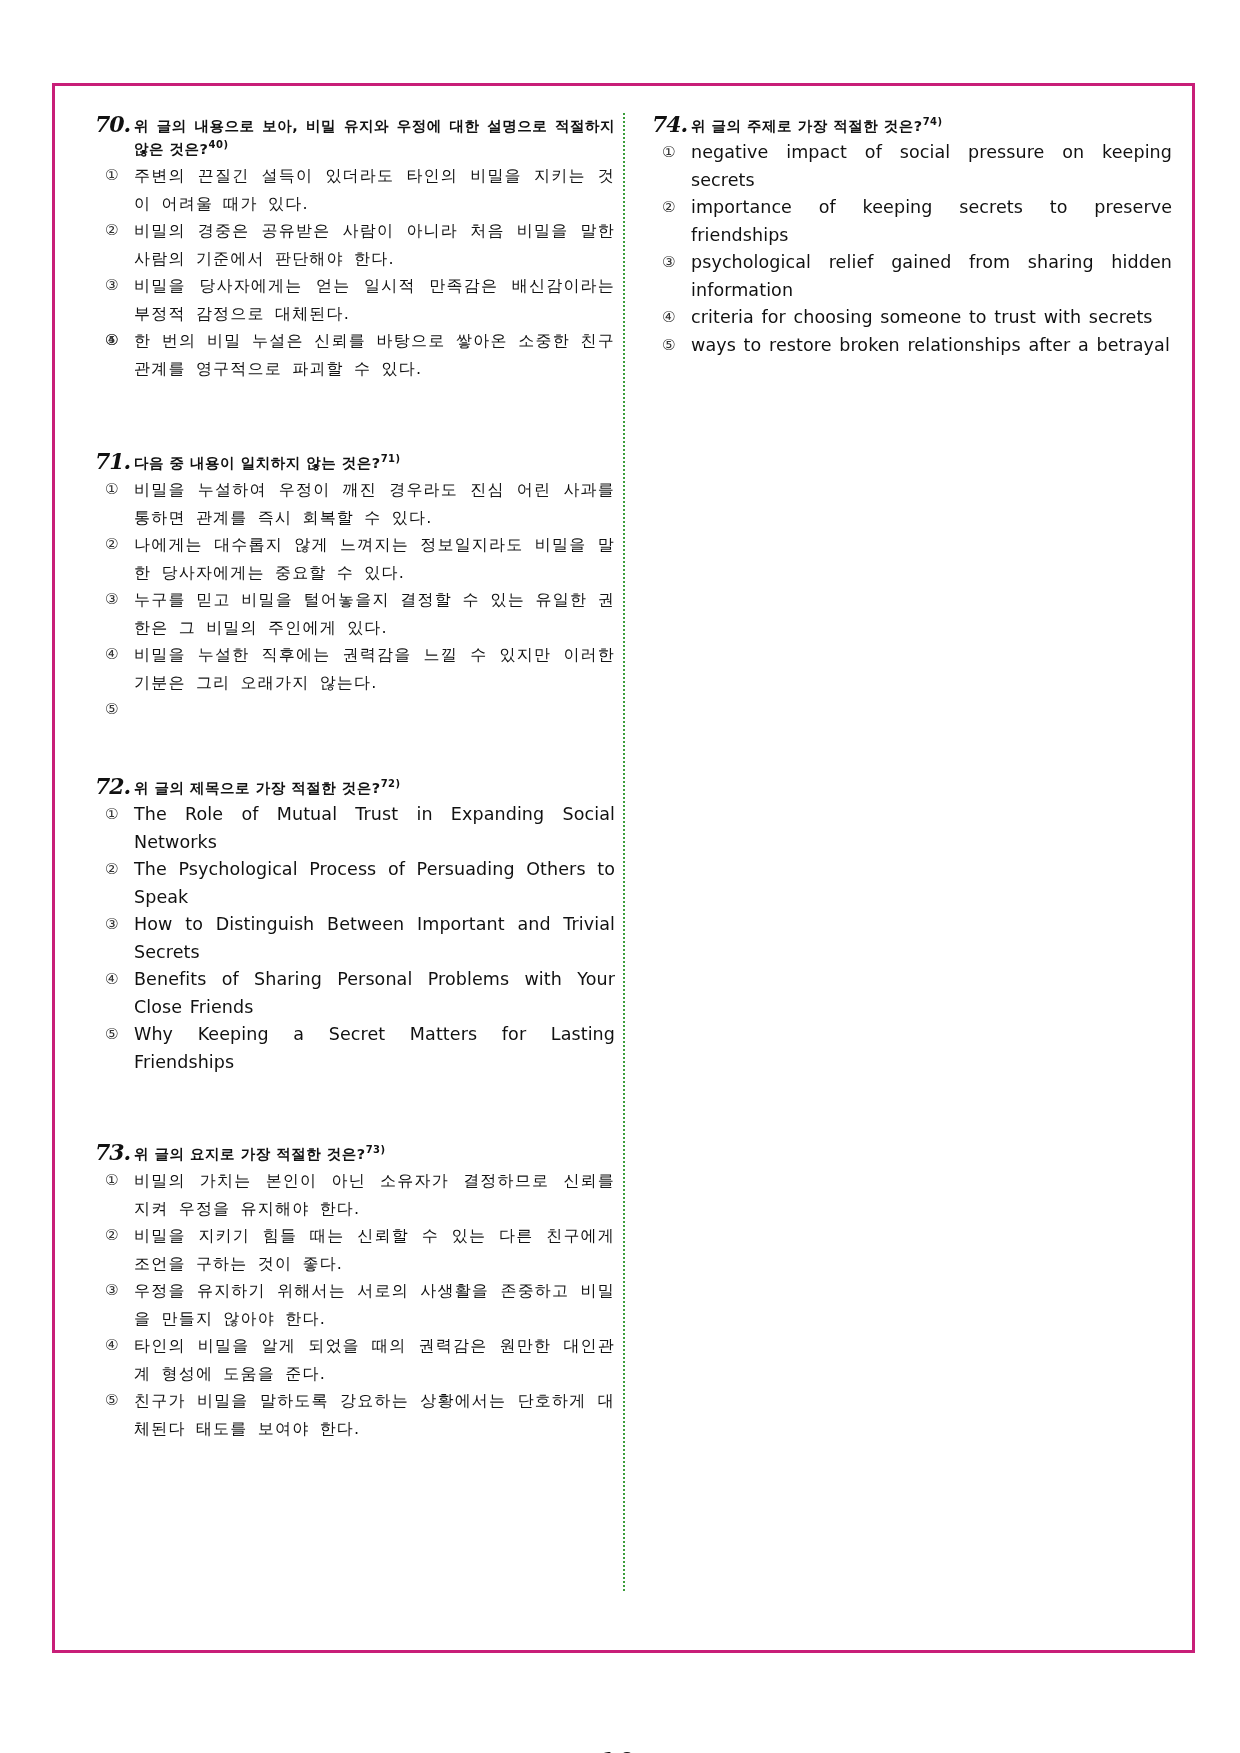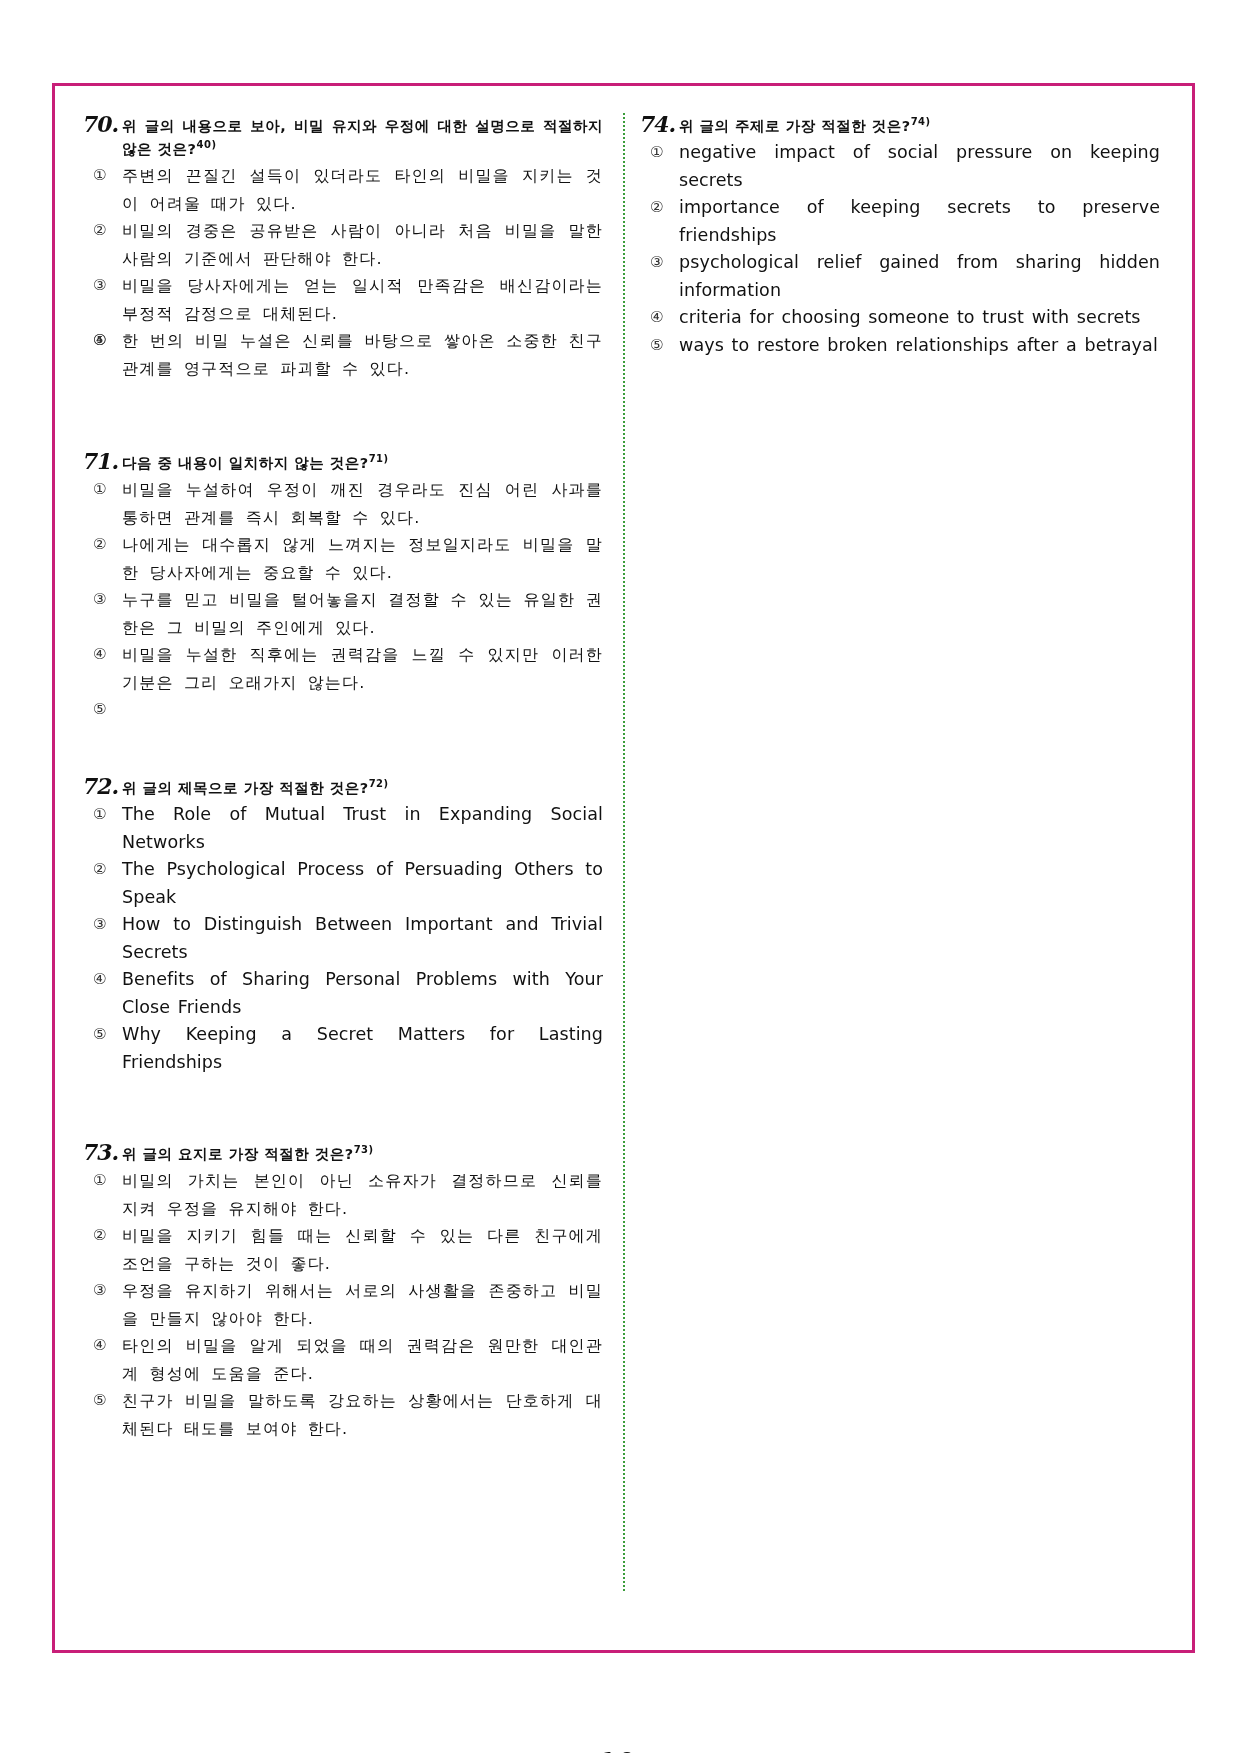--- a/index.html
+++ b/index.html
@@ -34,21 +34,21 @@
     }
     .column {
       position: absolute;
       top: 115px;
     }
     .col-left { left: 83px; width: 520px; }
     .col-right { left: 640px; width: 520px; }
 
     .question {
       position: absolute;
-      left: 0;
+      left: 12px;
       width: 520px;
     }
     .q-head {
       position: relative;
       padding-left: 39px;
       font-size: 14.5px;
       line-height: 23px;
       font-weight: bold;
       letter-spacing: 0.5px;
       text-align: justify;

